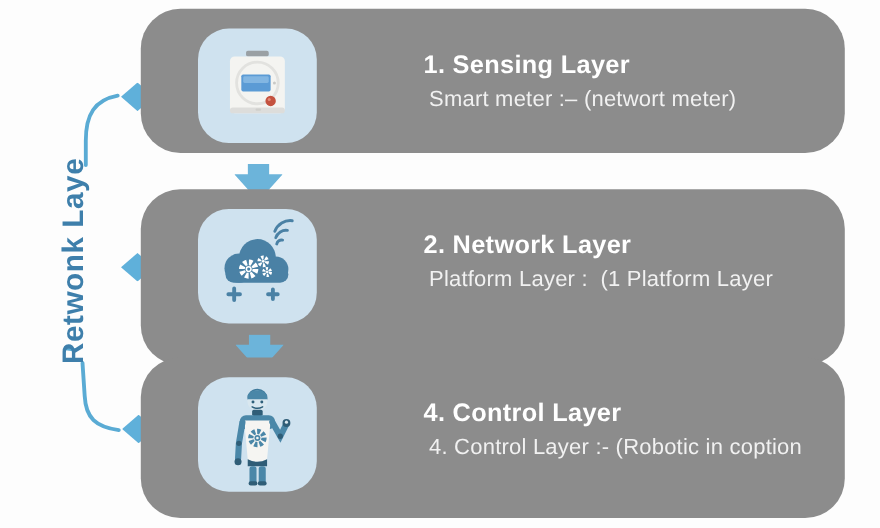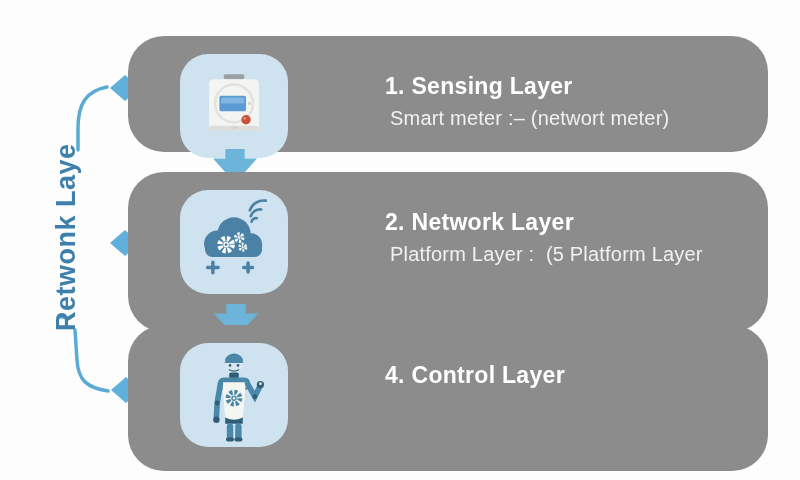--- a/index.html
+++ b/index.html
@@ -1,21 +1,21 @@
 <!DOCTYPE html>
 <html><head>
 <meta charset="utf-8">
 <style>
   html,body{margin:0;padding:0;background:#fdfdfd;}
   body{width:800px;height:480px;overflow:hidden;font-family:"Liberation Sans",sans-serif;}
   .canvas{position:relative;width:800px;height:480px;background:#fdfdfd;}
 
   
   .layer{position:absolute;left:128px;width:640px;background:#8c8c8c;border-radius:36px;}
-  .layer-1{top:36px;height:116px;}
+  .layer-1{top:8px;height:131px;}
   .layer-2{top:172px;height:160px;}
   .layer-3{top:325px;height:146px;}
 
   
   .tile{position:absolute;left:52px;top:18px;width:108px;height:104px;background:#cfe2ef;
         border-radius:28px;display:flex;align-items:center;justify-content:center;}
 
   
   .text-block{position:absolute;left:257px;top:38px;}
   .layer-title{color:#ffffff;font-size:23px;font-weight:700;letter-spacing:0.3px;line-height:1.05;}
@@ -110,21 +110,21 @@
         <circle cx="60" cy="56" r="1.2" fill="#ffffff"></circle>
 
         <g stroke="#4a81a5" stroke-width="4" stroke-linecap="round">
           <path d="M26 73 v12 M20 79 h12"></path>
           <path d="M66 74 v10 M61 79 h10"></path>
         </g>
       </svg>
     </div>
     <div class="text-block">
       <div class="layer-title">2. Network Layer</div>
-      <div class="layer-subtitle">Platform Layer :  (5 Platform Layer</div>
+      <div class="layer-subtitle">Platform Layer :  (1 Platform Layer</div>
     </div>
   </div>
 
   <div class="down-arrow arrow-2"></div>
 
   <div class="layer layer-3">
     <div class="tile">
       <svg width="80" height="96" viewBox="0 0 100 120">
 
         <ellipse cx="50" cy="22" rx="11.5" ry="11" fill="#d9e7ef"></ellipse>
@@ -153,16 +153,17 @@
 
         <path d="M39 88 Q50 94 61 88 L61 96 L39 96 Z" fill="#2f5d77"></path>
         <rect x="41" y="96" width="8" height="20" rx="3" fill="#4a87a8"></rect>
         <rect x="51.5" y="96" width="8" height="20" rx="3" fill="#4a87a8"></rect>
         <rect x="40" y="113" width="10" height="5" rx="2.4" fill="#2f5d77"></rect>
         <rect x="50.5" y="113" width="10" height="5" rx="2.4" fill="#2f5d77"></rect>
       </svg>
     </div>
     <div class="text-block">
       <div class="layer-title">4. Control Layer</div>
+      <div class="layer-subtitle">4. Control Layer :- (Robotic in coption</div>
     </div>
   </div>
 
 </div>
 
 </body></html>

